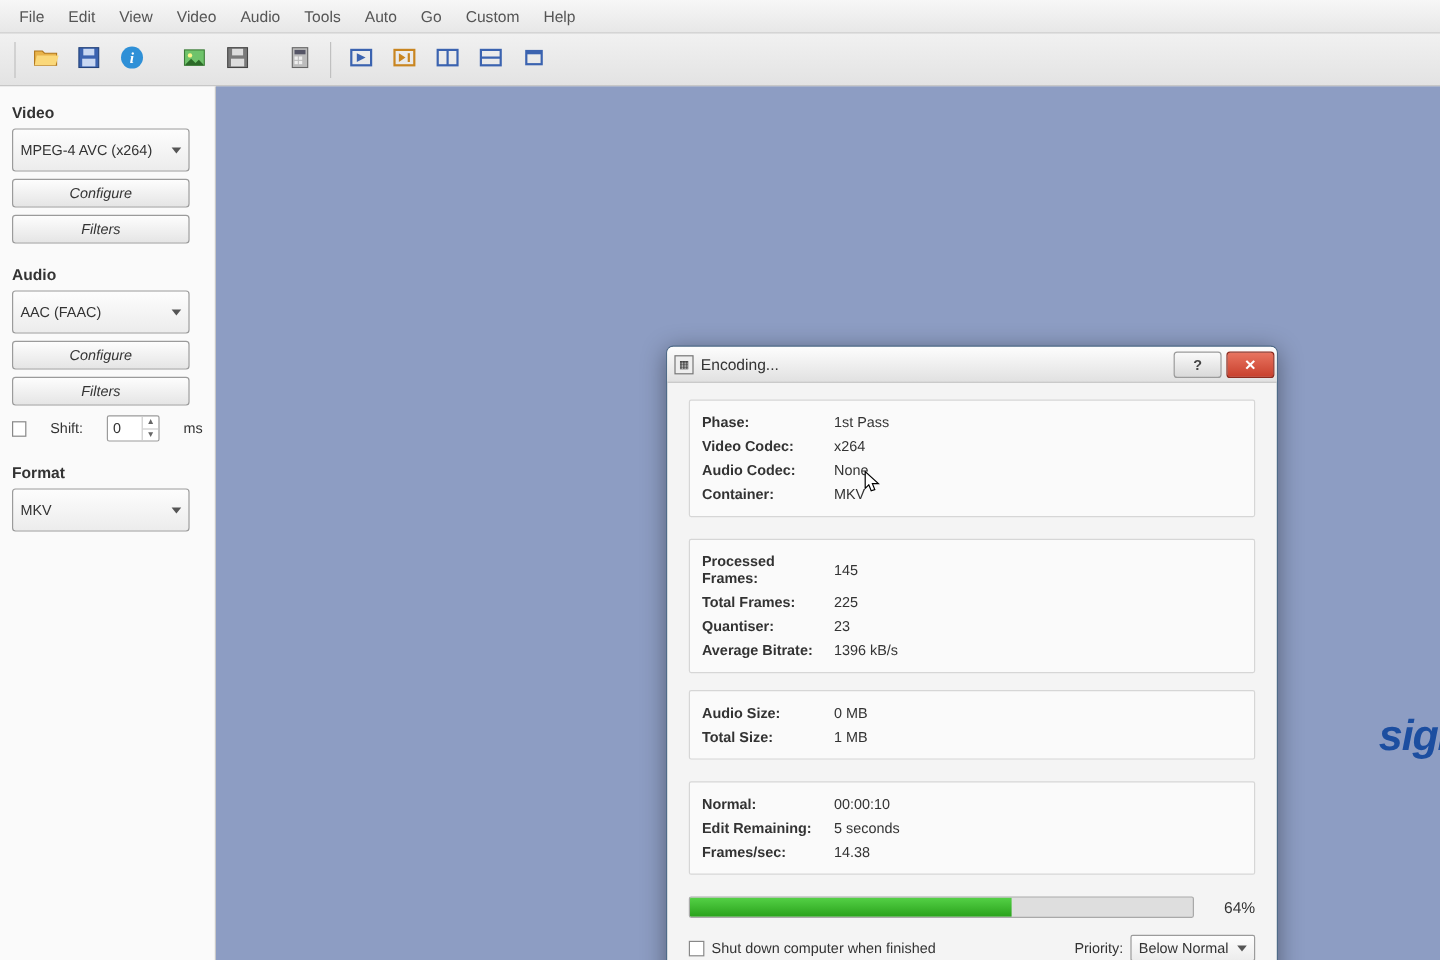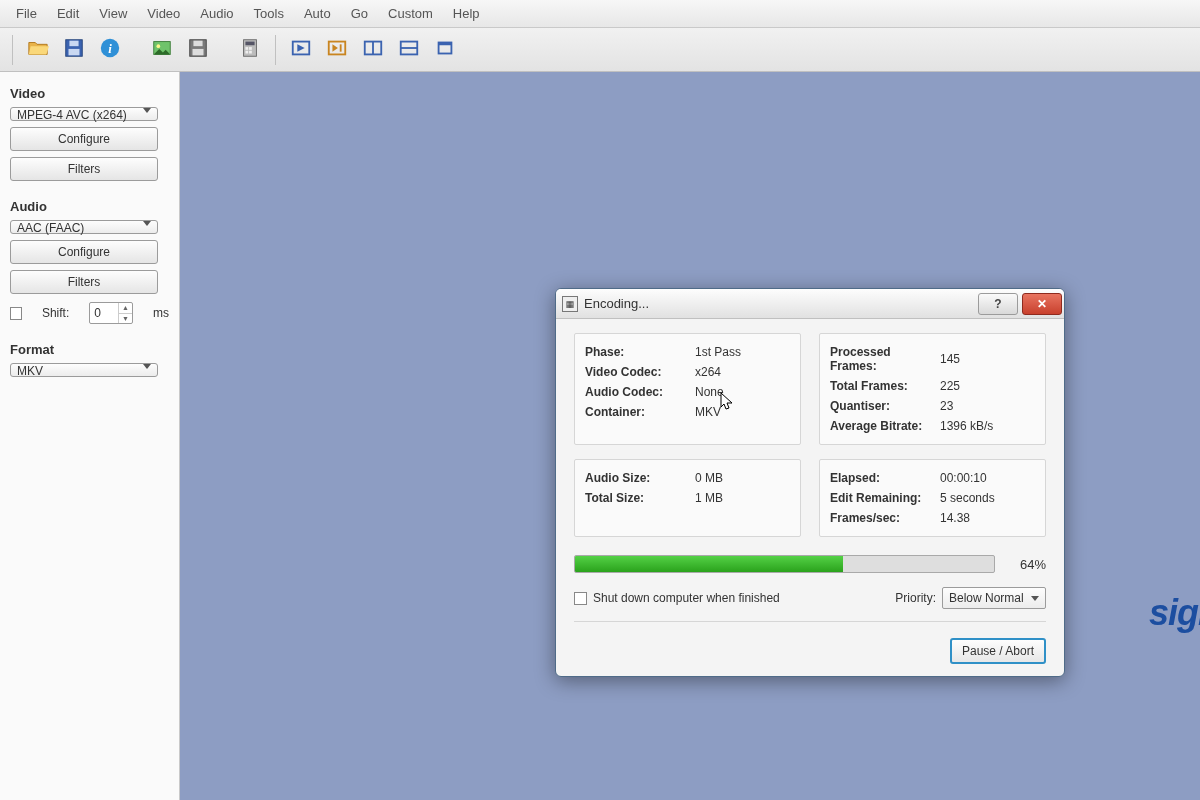--- a/index.html
+++ b/index.html
@@ -15,44 +15,44 @@
   .tb-sep { width: 1px; height: 30px; background: #c0c0c0; margin: 0 4px; }
   .tb-btn { width: 30px; height: 30px; display: flex; align-items: center; justify-content: center; border: 1px solid transparent; border-radius: 3px; }
   .tb-btn svg { width: 22px; height: 22px; }
 
   
   .main { display: flex; height: calc(100% - 72px); }
   .sidebar { width: 180px; padding: 8px 10px; background: #fafafa; border-right: 1px solid #c9c9c9; }
   .canvas { flex: 1; background: #8d9dc3; position: relative; }
 
   .section-label { font-weight: bold; color: #333; margin: 6px 0 6px 0; font-size: 13px; }
-  .combo { width: 148px; height: 14px; display: flex; align-items: flex-start; justify-content: space-between; padding: 0 6px; background: linear-gradient(#fdfdfd,#ececec); border: 1px solid #9b9b9b; border-radius: 3px; font-size: 12px; }
+  .combo { width: 148px; height: 36px; display: flex; align-items: center; justify-content: space-between; padding: 0 6px; background: linear-gradient(#fdfdfd,#ececec); border: 1px solid #9b9b9b; border-radius: 3px; font-size: 12px; }
   .combo .arrow { border-left: 4px solid transparent; border-right: 4px solid transparent; border-top: 5px solid #555; }
-  .btn { width: 148px; height: 24px; margin-top: 6px; display: flex; align-items: center; justify-content: center; background: linear-gradient(#fdfdfd,#e5e5e5); border: 1px solid #9b9b9b; border-radius: 3px; font-size: 12px; cursor: default; }
+  .btn { width: 148px; height: 24px; margin-top: 6px; display: flex; align-items: center; justify-content: center; background: linear-gradient(#fdfdfd,#e5e5e5); border: 1px solid #9b9b9b; border-radius: 3px; font-size: 12px; cursor: default; font-style: italic; }
 
   .shift-row { display: flex; align-items: center; gap: 20px; margin-top: 8px; font-size: 12px; }
   .chk { width: 13px; height: 13px; border: 1px solid #888; background: #fff; }
   .spin { width: 48px; height: 22px; border: 1px solid #9b9b9b; border-radius: 2px; display: flex; align-items: center; justify-content: space-between; padding-left: 4px; background: #fff; font-size: 12px;}
   .spin .arrows { width: 14px; height: 100%; border-left: 1px solid #ccc; display: flex; flex-direction: column;}
   .spin .arrows span { flex:1; display:flex; align-items:center; justify-content:center; font-size:7px; color:#666; border-bottom:1px solid #ccc;}
   .spin .arrows span:last-child{border-bottom:none;}
 
   .watermark { position: absolute; right: -30px; top: 520px; font-size: 36px; font-weight: 800; font-style: italic; color: #1c4ea0; letter-spacing: -1px; }
 
   
   .dialog { position: absolute; left: 555px; top: 288px; width: 510px; background: #f4f4f4; border: 1px solid #4f6b88; border-radius: 6px; box-shadow: 0 4px 20px rgba(0,0,0,0.4); overflow: hidden; }
   .titlebar { height: 30px; display: flex; align-items: center; background: linear-gradient(#fdfdfd,#e1e1e1); border-bottom: 1px solid #c0c0c0; padding: 0 0 0 6px; }
   .titlebar .ticon { width: 16px; height: 16px; margin-right: 6px; border: 1px solid #777; background: #eee; display:flex; align-items:center; justify-content:center; font-size:9px;}
   .titlebar .spacer { flex: 1; }
   .winbtn { width: 40px; height: 22px; margin: 0 2px; border-radius: 3px; display:flex; align-items:center; justify-content:center; font-size:12px; font-weight:bold; }
   .help { background: linear-gradient(#fafafa,#d9d9d9); border: 1px solid #9b9b9b; color:#444; }
   .close { background: linear-gradient(#e87460,#c8402d); border: 1px solid #8e2a1e; color:#fff; }
 
   .dialog-body { padding: 14px 18px 12px 18px; }
-  .info-row { display: flex; gap: 18px; }
+  .info-row { display: flex; gap: 18px; flex-direction: column; }
   .info-box { flex: 1; border: 1px solid #d6d6d6; background: #fafafa; border-radius: 2px; padding: 8px 10px; font-size: 12px; }
   .info-box table { width: 100%; border-collapse: collapse; }
   .info-box td { padding: 3px 0; }
   .info-box td:first-child { font-weight: bold; width: 110px; }
   .info-row + .info-row { margin-top: 14px; }
 
   .progressbar { margin-top: 18px; display: flex; align-items: center; gap: 25px; }
   .pb-track { flex: 1; height: 18px; border: 1px solid #a9a9a9; background: #dedede; border-radius: 2px; overflow: hidden; }
   .pb-fill { height: 100%; background: linear-gradient(#54d146,#2aa21c); }
 
@@ -273,21 +273,21 @@
                 <td>Total Size:</td>
                 <td>1 MB</td>
               </tr>
       </tbody>
           </table>
         </div>
       <div class="info-box">
           <table>
         <tbody>
               <tr>
-                <td>Elapsed:</td>
+                <td>Normal:</td>
                 <td>00:00:10</td>
               </tr>
         <tr>
                 <td>Edit Remaining:</td>
                 <td>5 seconds</td>
               </tr>
         <tr>
                 <td>Frames/sec:</td>
                 <td>14.38</td>
               </tr>

